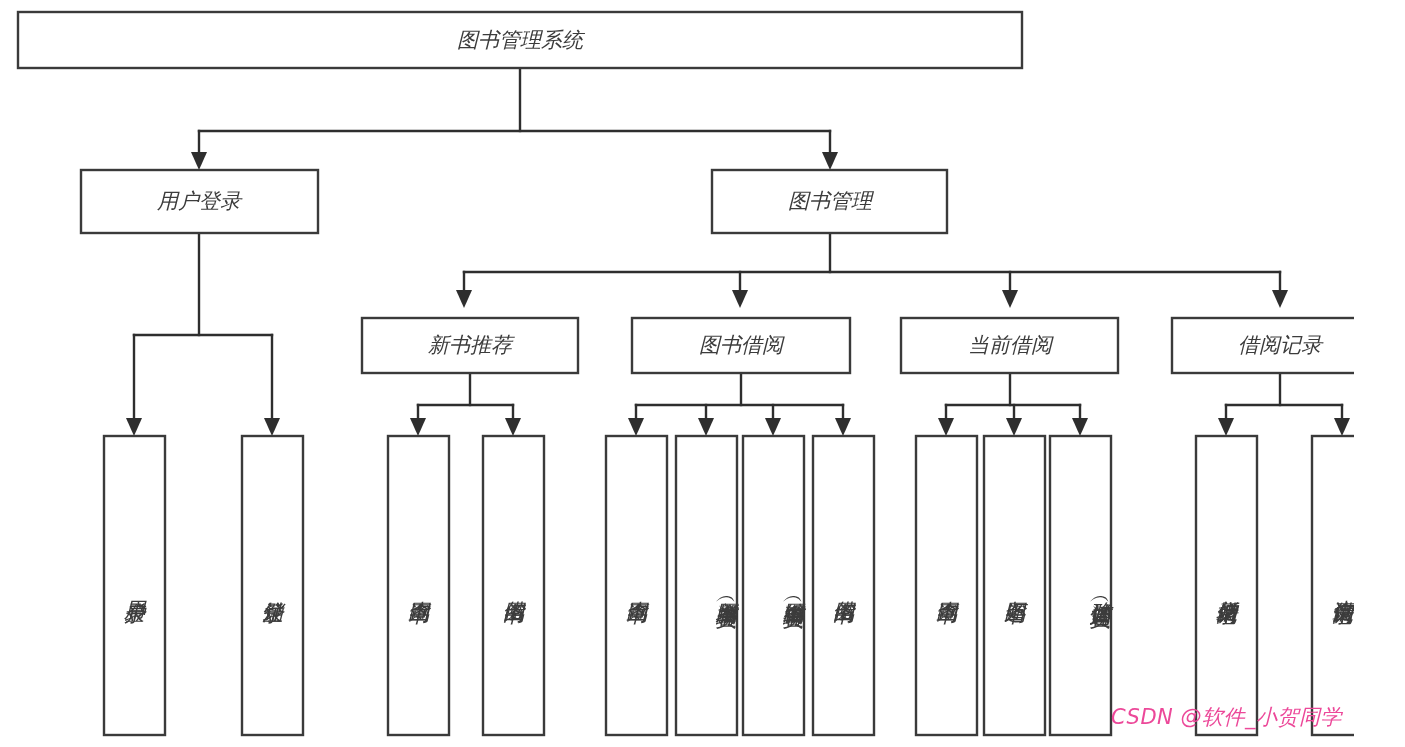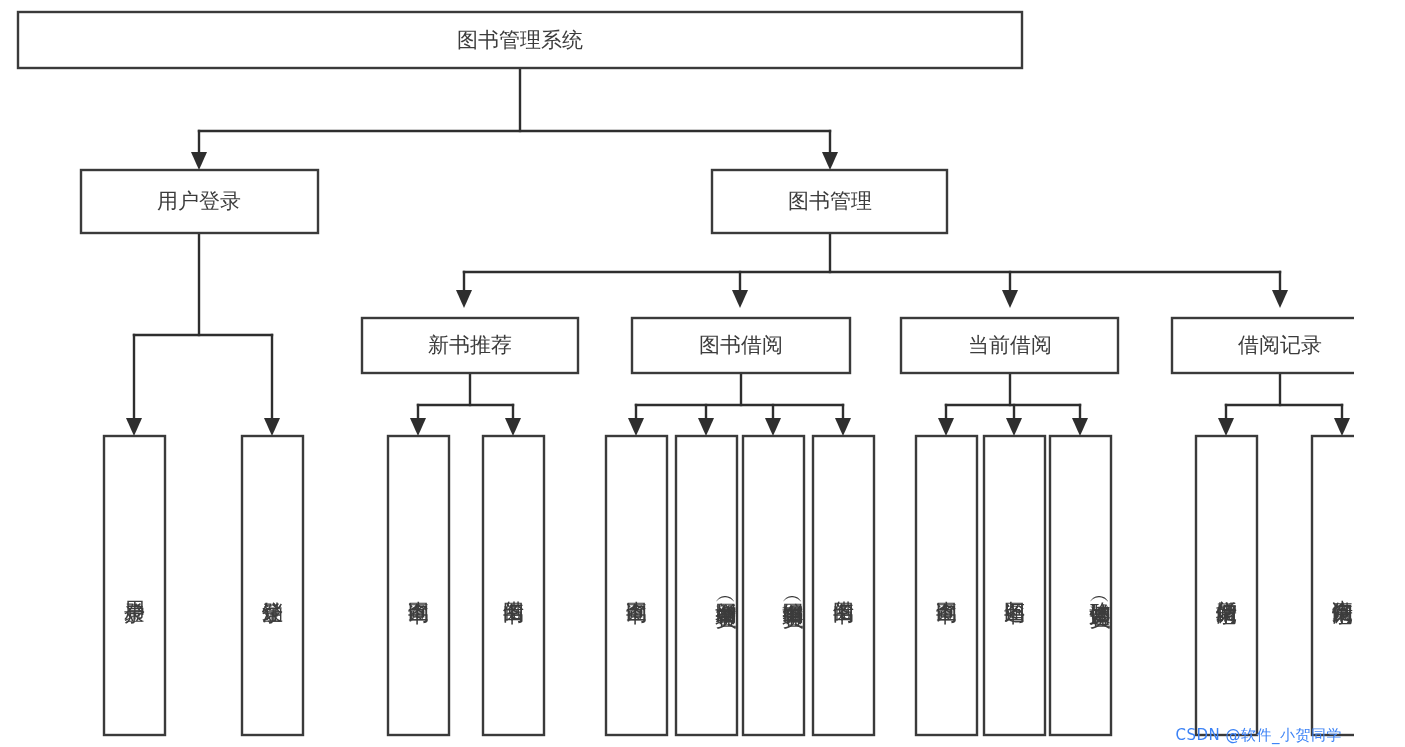--- a/index.html
+++ b/index.html
@@ -9,20 +9,21 @@
   }
   body {
     font-family: "DejaVu Sans", "Liberation Sans", sans-serif;
   }
   #diagram-root {
     position: relative;
     width: 1354px;
     height: 747px;
     background: #ffffff;
     overflow: hidden;
+    font-style: italic;
   }
   svg#tree-svg {
     position: absolute;
     top: 0;
     left: 0;
     width: 1405px;
     height: 747px;
     display: block;
   }
   .node-rect {
@@ -63,24 +64,24 @@
     text-orientation: upright;
     white-space: nowrap;
     pointer-events: none;
   }
   .vlabel-wrap.centered {
     align-items: center;
   }
   #watermark {
     position: absolute;
     right: 12px;
-    bottom: 2px;
-    font-family: "DejaVu Sans", "Liberation Sans", sans-serif;
-    font-size: 15px;
-    color: #3b82f6;
+    bottom: 16px;
+    font-family: "DejaVu Sans", "Liberation Sans", sans-serif;
+    font-size: 21px;
+    color: #ec4899;
     letter-spacing: 0.5px;
     white-space: nowrap;
   }
 </style>
 </head>
 <body>
 
 <div id="diagram-root">
 
   <svg id="tree-svg" viewBox="0 0 1405 747">

